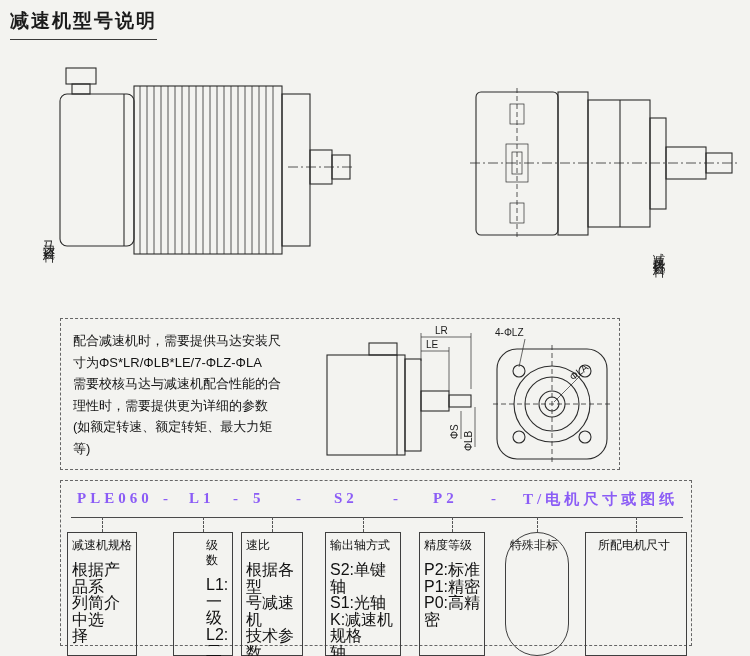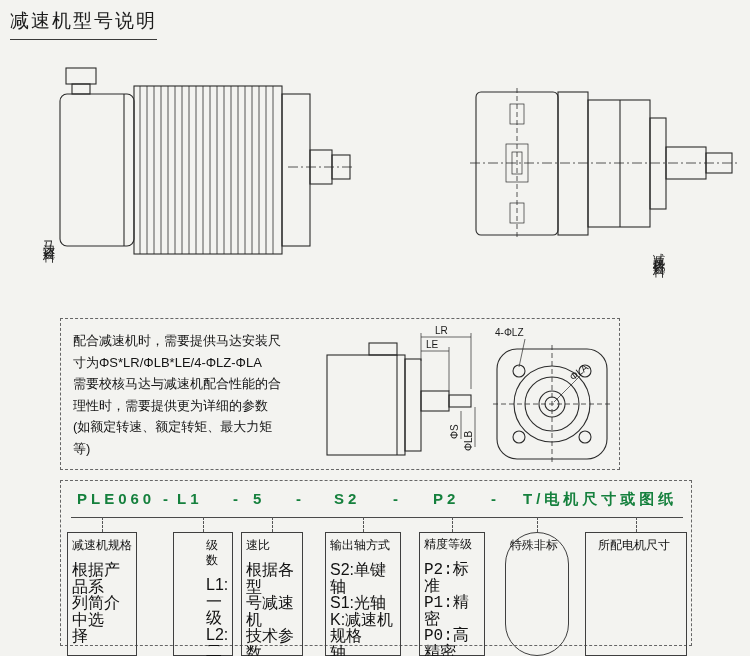--- a/index.html
+++ b/index.html
@@ -1,20 +1,20 @@
 <!DOCTYPE html>
 <html><head>
 <meta charset="utf-8">
 <style>
   * { margin:0; padding:0; box-sizing:border-box; }
   html,body { background:#e9e9e6; }
   body { font-family:"Liberation Sans","DejaVu Sans",sans-serif; }
   .page { position:relative; width:750px; height:656px; background:#f3f3f0; color:#1b1b1b; overflow:hidden; }
 
-  .title { position:absolute; left:10px; top:8px; font-size:19px; font-weight:normal;
+  .title { position:absolute; left:10px; top:8px; font-size:19px; font-weight:bold;
            letter-spacing:2px; padding-bottom:5px; border-bottom:1px solid #3a3a3a; }
 
   svg.draw { position:absolute; }
   svg.draw rect, svg.draw line, svg.draw path, svg.draw circle {
     stroke:#2b2b2b; fill:none; stroke-width:1.1; }
   svg.draw .fin  { stroke-width:0.8; }
   svg.draw .dash { stroke-dasharray:5 3; stroke-width:0.8; }
   svg.draw .cline{ stroke-dasharray:10 3 2 3; stroke-width:0.8; }
   svg.draw .thin { stroke-width:0.7; }
   svg.draw text  { fill:#1b1b1b; stroke:none; font-size:10px; font-family:"Liberation Sans",sans-serif; }
@@ -23,22 +23,22 @@
             font-size:12.5px; letter-spacing:3px; color:#1b1b1b; }
 
   .note-box { position:absolute; left:60px; top:318px; width:560px; height:152px;
               border:1px dashed #666; }
   .note-text { position:absolute; left:12px; top:11px; width:252px; font-size:13px;
                line-height:21.5px; white-space:pre-line; color:#141414; }
 
   .model-box { position:absolute; left:60px; top:480px; width:632px; height:166px;
                border:1px dashed #666; }
   .code-seg, .code-dash { position:absolute; top:9px; font-weight:bold; font-size:15px;
-               letter-spacing:4px; color:#15803d;
-               font-family:Liberation Sans, sans-serif; }
+               letter-spacing:4px; color:#8b5cf6;
+               font-family:Liberation Serif, serif; }
   .hline { position:absolute; left:10px; width:612px; top:36px; border-top:1px solid #4a4a4a; }
   .connector { position:absolute; top:36px; height:15px; width:0; border-left:1px dashed #555; }
   .col-box { position:absolute; top:51px; height:124px; border:1px solid #3f3f3f;
              padding:5px 4px; background:transparent; }
   .col-title { font-size:12px; line-height:15px; color:#111; margin-bottom:9px; }
   .col-body { font-size:16px; line-height:16.5px; white-space:pre-line; color:#111; }
 </style>
 </head>
 <body>
 
@@ -89,21 +89,21 @@
       <rect x="236" y="67" width="26" height="20"></rect>
       <line class="cline" x1="0" y1="77" x2="268" y2="77"></line>
     </g>
   </svg>
 
   <div class="vlabel" style="left:40px; top:231px;">马达资料</div>
   <div class="vlabel" style="left:650px; top:243px;">减速机资料</div>
 
   <div class="note-box">
     <div class="note-text">配合减速机时，需要提供马达安装尺
-寸为ΦS*LR/ΦLB*LE/4-ΦLZ-ΦLA
+寸为ΦS*LR/ΦLB*LE/7-ΦLZ-ΦLA
 需要校核马达与减速机配合性能的合
 理性时，需要提供更为详细的参数
 (如额定转速、额定转矩、最大力矩
 等)</div>
 
     <svg class="draw" style="left:262px; top:6px;" width="160" height="140" viewBox="0 0 160 140">
       <g>
         <line class="thin" x1="98" y1="8" x2="98" y2="36"></line>
         <line class="thin" x1="148" y1="8" x2="148" y2="64"></line>
         <line class="thin" x1="126" y1="22" x2="126" y2="66"></line>
@@ -150,21 +150,21 @@
         <line class="thin" x1="63" y1="77" x2="90" y2="50"></line>
       </g>
       <text transform="rotate(-38 82 56)" x="82" y="56">ΦLA</text>
     </svg>
   </div>
 
   <div class="model-box">
 
     <span class="code-seg" style="left:16px;">PLE060</span>
     <span class="code-dash" style="left:102px;">-</span>
-    <span class="code-seg" style="left:116px;">L1</span>
+    <span class="code-seg" style="left:128px;">L1</span>
     <span class="code-dash" style="left:172px;">-</span>
     <span class="code-seg" style="left:192px;">5</span>
     <span class="code-dash" style="left:235px;">-</span>
     <span class="code-seg" style="left:273px;">S2</span>
     <span class="code-dash" style="left:332px;">-</span>
     <span class="code-seg" style="left:372px;">P2</span>
     <span class="code-dash" style="left:430px;">-</span>
     <span class="code-seg" style="left:462px;">T/电机尺寸或图纸</span>
 
     <div class="hline"></div>
@@ -197,21 +197,21 @@
 表格中选
 择</div>
     </div>
     <div class="col-box" style="left:264px; width:76px;">
       <div class="col-title">输出轴方式</div>
       <div class="col-body">S2:单键轴
 S1:光轴
 K:减速机规格
 轴</div>
     </div>
-    <div class="col-box" style="left:358px; width:66px;font-family:Liberation Mono, monospace;">
+    <div class="col-box" style="left:358px; width:66px;">
       <div class="col-title">精度等级</div>
       <div class="col-body">P2:标准
 P1:精密
 P0:高精密</div>
     </div>
     <div class="col-box" style="left:444px; width:64px;border-radius:32px;">
       <div class="col-title">特殊非标</div>
       <div class="col-body"></div>
     </div>
     <div class="col-box" style="left:524px; width:102px;padding-left:12px;">

